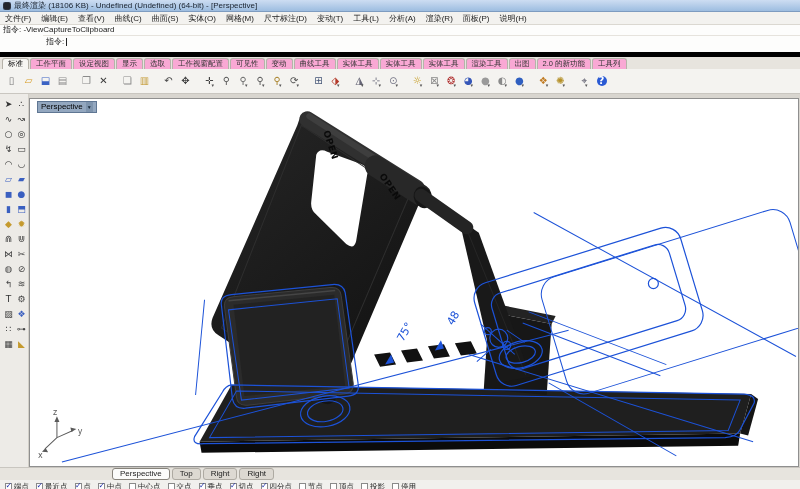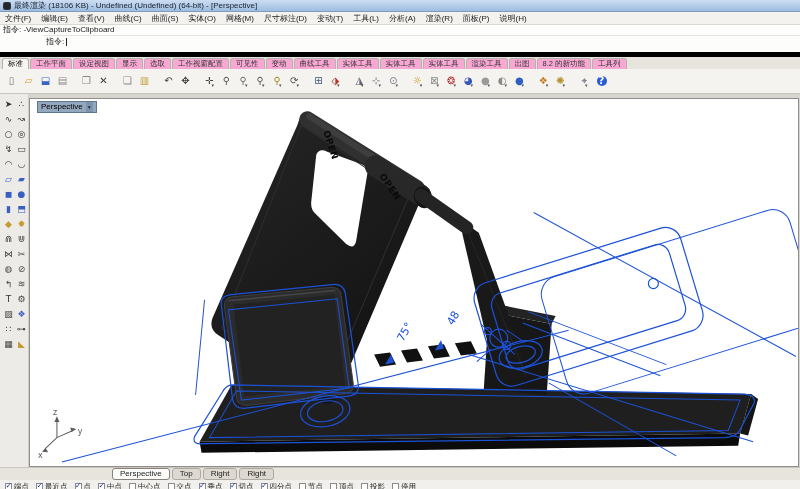--- a/index.html
+++ b/index.html
@@ -116,21 +116,21 @@
       <span class="ttab">选取</span>
       <span class="ttab">工作视窗配置</span>
       <span class="ttab">可见性</span>
       <span class="ttab">变动</span>
       <span class="ttab">曲线工具</span>
       <span class="ttab">实体工具</span>
       <span class="ttab">实体工具</span>
       <span class="ttab">实体工具</span>
       <span class="ttab">渲染工具</span>
       <span class="ttab">出图</span>
-      <span class="ttab">8.2 的新功能</span>
+      <span class="ttab">2.0 的新功能</span>
       <span class="ttab">工具列</span>
     </div>
 
   <div class="iconrow">
 
       <span class="tbi">
         <span class="glyph" style="color: rgb(119, 119, 119);">▯</span>
 
       </span>
 

